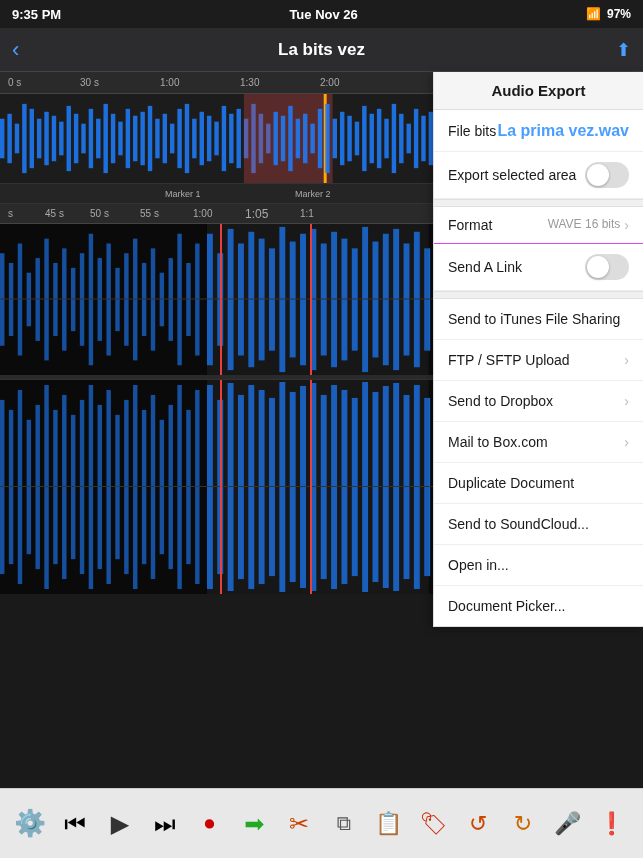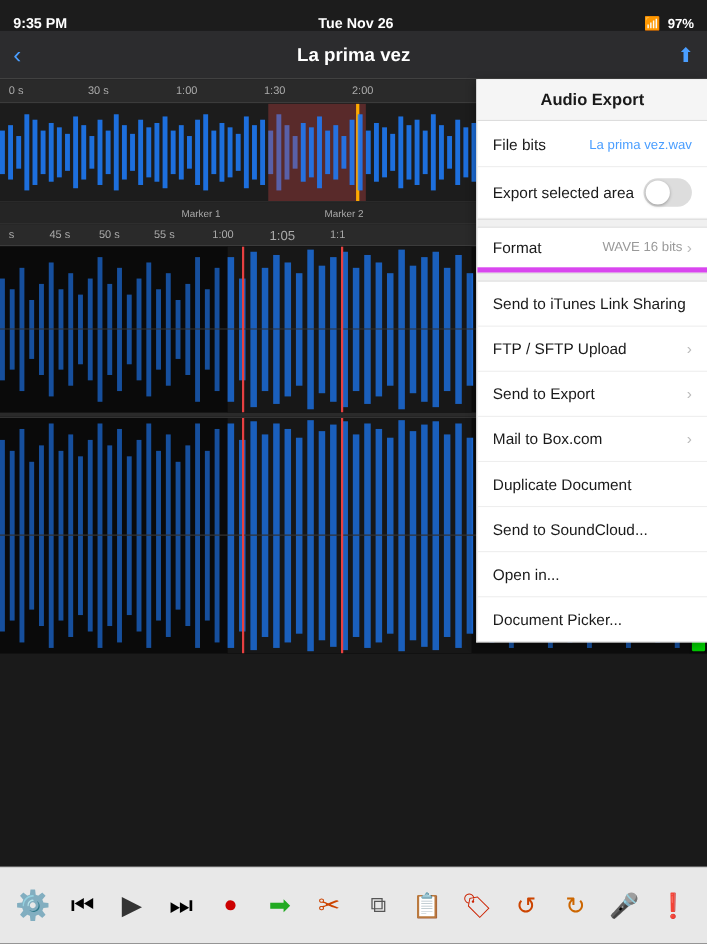--- a/index.html
+++ b/index.html
@@ -11,21 +11,21 @@
       overflow: hidden;
       position: relative;
     }
 
     
     .status-bar {
       width: 100%;
       height: 28px;
       background: #1c1c1c;
       display: flex;
-      align-items: flex-end;
+      align-items: center;
       justify-content: space-between;
       padding: 0 12px;
       color: white;
       font-size: 13px;
       font-weight: 600;
     }
     .status-right {
       display: flex;
       align-items: center;
       gap: 6px;
@@ -284,21 +284,21 @@
     }
     .export-toggle.off::after {
       right: auto;
       left: 2px;
     }
     .export-format-row {
       display: flex;
       align-items: center;
       justify-content: space-between;
       padding: 10px 14px;
-      border-bottom: 5px solid #d946ef;
+      border-bottom: 1px solid #d946ef;
     }
     .export-chevron {
       color: #bbb;
       font-size: 14px;
     }
     .export-divider {
       height: 8px;
       background: #f0f0f0;
       border-top: 1px solid #e0e0e0;
       border-bottom: 1px solid #e0e0e0;
@@ -324,21 +324,21 @@
   <span>9:35 PM</span>
   <span>Tue Nov 26</span>
   <div class="status-right">
     <span>📶</span>
     <span>97%</span>
   </div>
 </div>
 
 <div class="title-bar">
   <span class="title-bar-back">‹</span>
-  <span class="title-bar-title">La prima vez</span>
+  <span class="title-bar-title">La bits vez</span>
   <span class="title-bar-action">⬆</span>
 </div>
 
 <div class="timeline-ruler">
   <span style="left:8px">0 s</span>
   <span style="left:80px">30 s</span>
   <span style="left:160px">1:00</span>
   <span style="left:240px">1:30</span>
   <span style="left:320px">2:00</span>
   <div class="timeline-scrubber" style="right:16px;"></div>
@@ -675,52 +675,56 @@
     <div class="level-bar" style="height:24px;"></div>
     <div class="level-bar" style="height:18px;"></div>
   </div>
 </div>
 
 <div class="export-panel">
   <div class="export-header">Audio Export</div>
 
   <div class="export-row">
     <span class="export-label">File bits</span>
-    <span class="export-value" style="font-size:12px;">La prima vez.wav</span>
+    <span class="export-value" style="font-size:16px;font-weight:bold;">La prima vez.wav</span>
   </div>
 
   <div class="export-row">
     <span class="export-label">Export selected area</span>
     <div class="export-toggle off"></div>
   </div>
 
   <div class="export-divider"></div>
 
   <div class="export-format-row">
     <span class="export-label">Format</span>
     <span style="display:flex;gap:4px;">
       <span class="export-value" style="color:#999;font-size:12px;">WAVE 16 bits</span>
       <span class="export-chevron">›</span>
     </span>
   </div>
 
+  <div class="export-row">
+    <span class="export-label">Send A Link</span>
+    <div class="export-toggle off"></div>
+  </div>
 
   <div class="export-divider"></div>
 
   <div id="export-menu-items">
   <div class="export-menu-item">
-      <span style="font-size:14px;color:#1a1a1a;">Send to iTunes Link Sharing</span>
+      <span style="font-size:14px;color:#1a1a1a;">Send to iTunes File Sharing</span>
 
     </div>
       <div class="export-menu-item">
       <span style="font-size:14px;color:#1a1a1a;">FTP / SFTP Upload</span>
       <span style="color:#bbb;font-size:14px;">›</span>
     </div>
       <div class="export-menu-item">
-      <span style="font-size:14px;color:#1a1a1a;">Send to Export</span>
+      <span style="font-size:14px;color:#1a1a1a;">Send to Dropbox</span>
       <span style="color:#bbb;font-size:14px;">›</span>
     </div>
       <div class="export-menu-item">
       <span style="font-size:14px;color:#1a1a1a;">Mail to Box.com</span>
       <span style="color:#bbb;font-size:14px;">›</span>
     </div>
       <div class="export-menu-item">
       <span style="font-size:14px;color:#1a1a1a;">Duplicate Document</span>
 
     </div>

